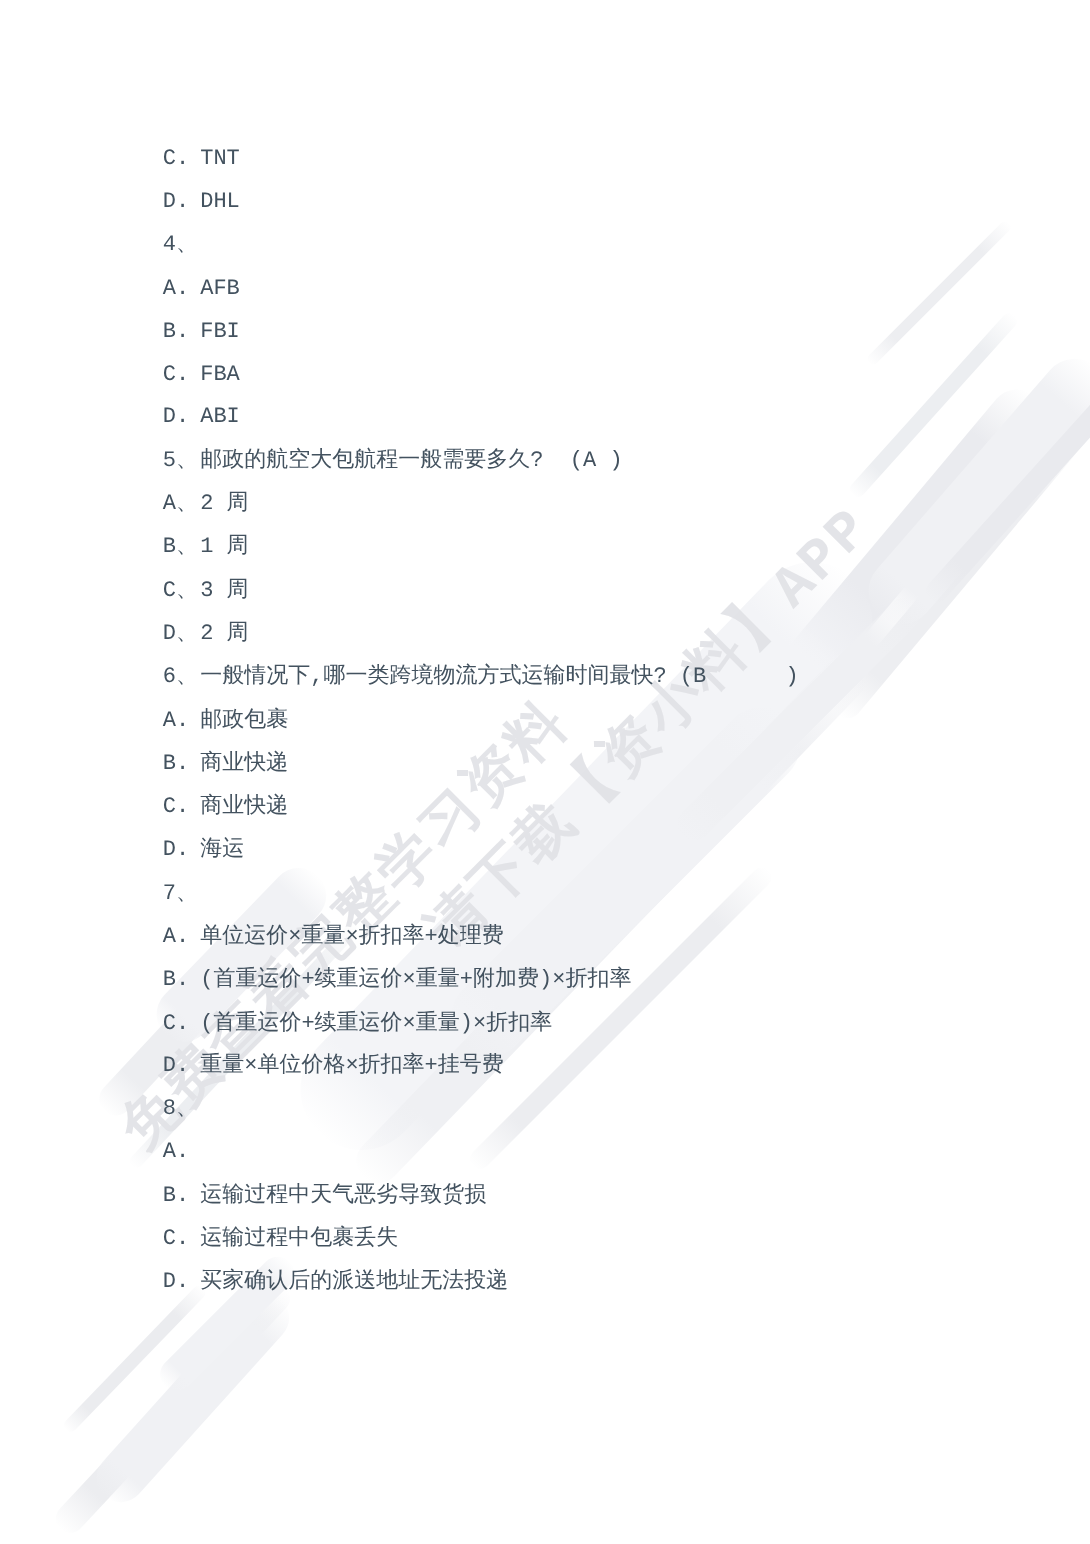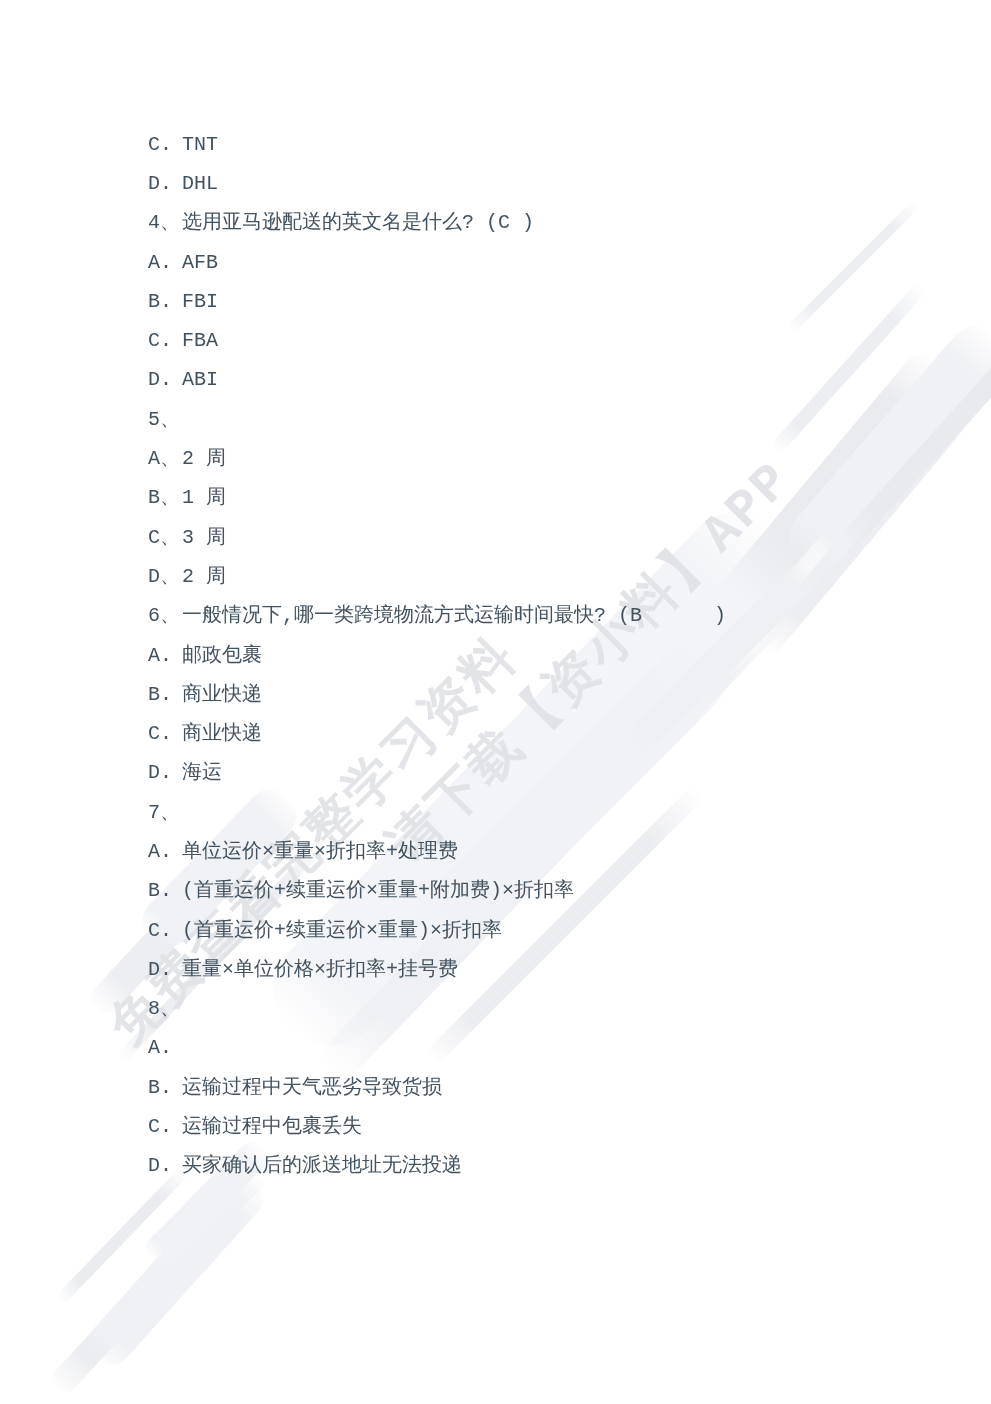--- a/index.html
+++ b/index.html
@@ -150,41 +150,41 @@
       <span class="lb">C.</span>
         <span class="tx">TNT</span>
     </div>
     <div class="line">
       <span class="lb">D.</span>
         <span class="tx">DHL</span>
     </div>
 
     <div class="line">
       <span class="lb">4、</span>
-        <span class="tx">选用亚马逊配送的英文名是什么? (C )</span>
     </div>
     <div class="line">
       <span class="lb">A.</span>
         <span class="tx">AFB</span>
     </div>
     <div class="line">
       <span class="lb">B.</span>
         <span class="tx">FBI</span>
     </div>
     <div class="line">
       <span class="lb">C.</span>
         <span class="tx">FBA</span>
     </div>
     <div class="line">
       <span class="lb">D.</span>
         <span class="tx">ABI</span>
     </div>
 
     <div class="line">
       <span class="lb">5、</span>
+        <span class="tx">邮政的航空大包航程一般需要多久?  (A )</span>
     </div>
     <div class="line">
       <span class="lb">A、</span>
         <span class="tx">2 周</span>
     </div>
     <div class="line">
       <span class="lb">B、</span>
         <span class="tx">1 周</span>
     </div>
     <div class="line">

